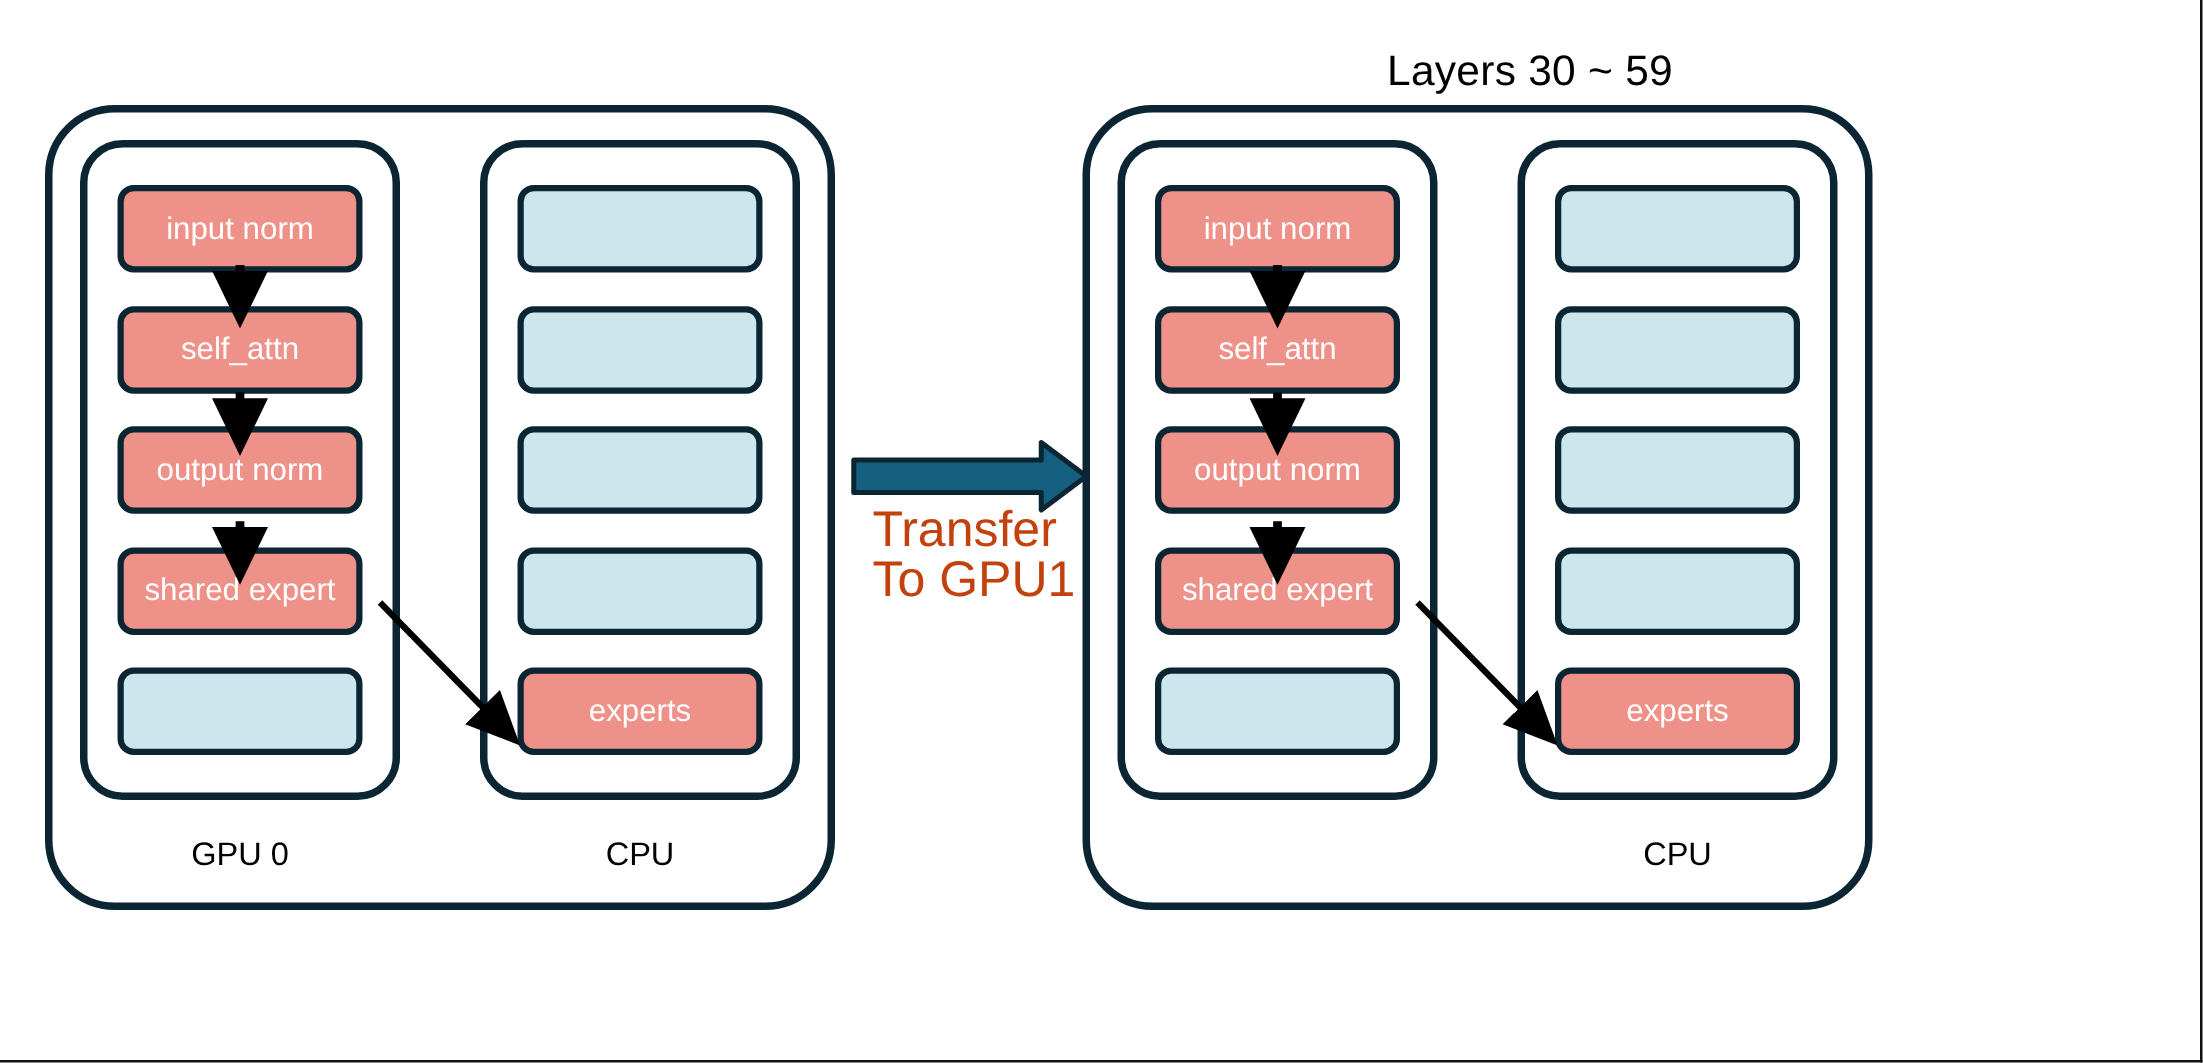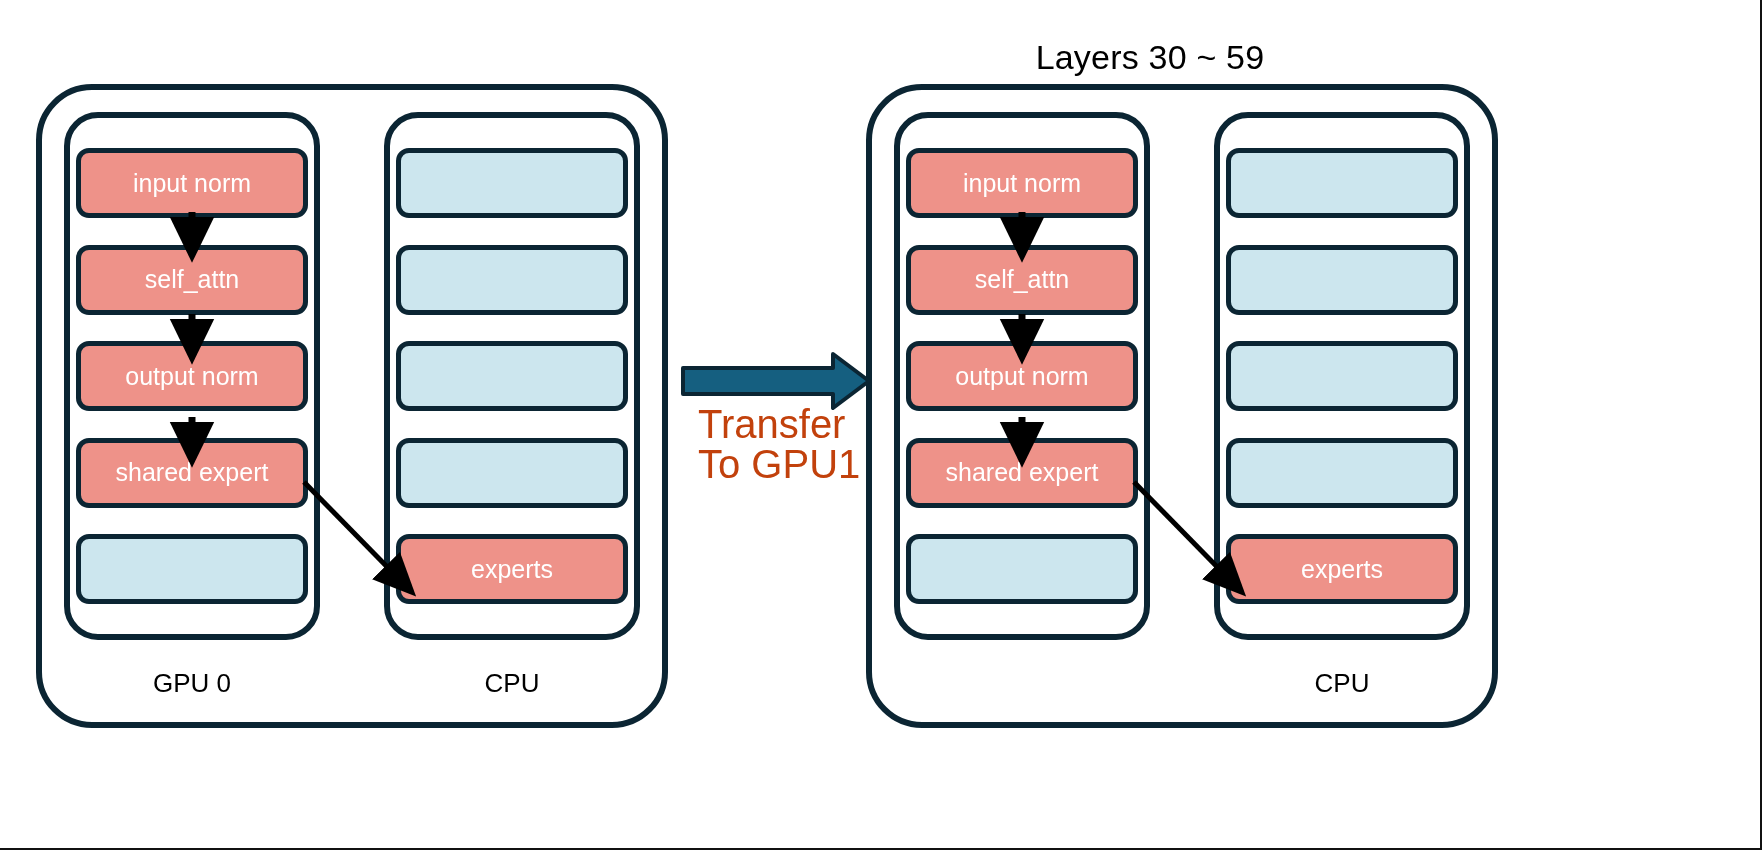--- a/index.html
+++ b/index.html
@@ -51,21 +51,21 @@
     background: #ffffff;
     display: flex;
     flex-direction: column;
     align-items: center;
     justify-content: space-between;
     padding: 30px 0 30px 0;
   }
 
   
   .unit {
-    width: 232px;
+    width: 196px;
     height: 70px;
     border: 5px solid #0b2533;
     border-radius: 13px;
     box-sizing: border-box;
     display: flex;
     align-items: center;
     justify-content: center;
     font-size: 25px;
     color: #ffffff;
     white-space: nowrap;
@@ -124,21 +124,21 @@
     <div class="unit blue"></div>
     <div class="unit salmon">experts</div>
   </div>
 
   <div class="device-label" style="left:64px; top:668px; width:256px;">GPU 0</div>
   <div class="device-label" style="left:384px; top:668px; width:256px;">CPU</div>
 
   <div class="transfer-label" style="left:698px; top:400px;">Transfer</div>
   <div class="transfer-label" style="left:698px; top:440px;">To GPU1</div>
 
-  <div class="group-title" style="left:834px; top:38px; width:632px;">Layers 30 ~ 59</div>
+  <div class="group-title" style="left:908px; top:38px; width:632px;">Layers 30 ~ 59</div>
 
   <div class="device-panel" style="left:866px; top:84px; width:632px; height:644px;"></div>
 
   <div class="column" style="left:894px; top:112px; width:256px; height:528px;">
     <div class="unit salmon">input norm</div>
     <div class="unit salmon">self_attn</div>
     <div class="unit salmon">output norm</div>
     <div class="unit salmon">shared expert</div>
     <div class="unit blue"></div>
   </div>

